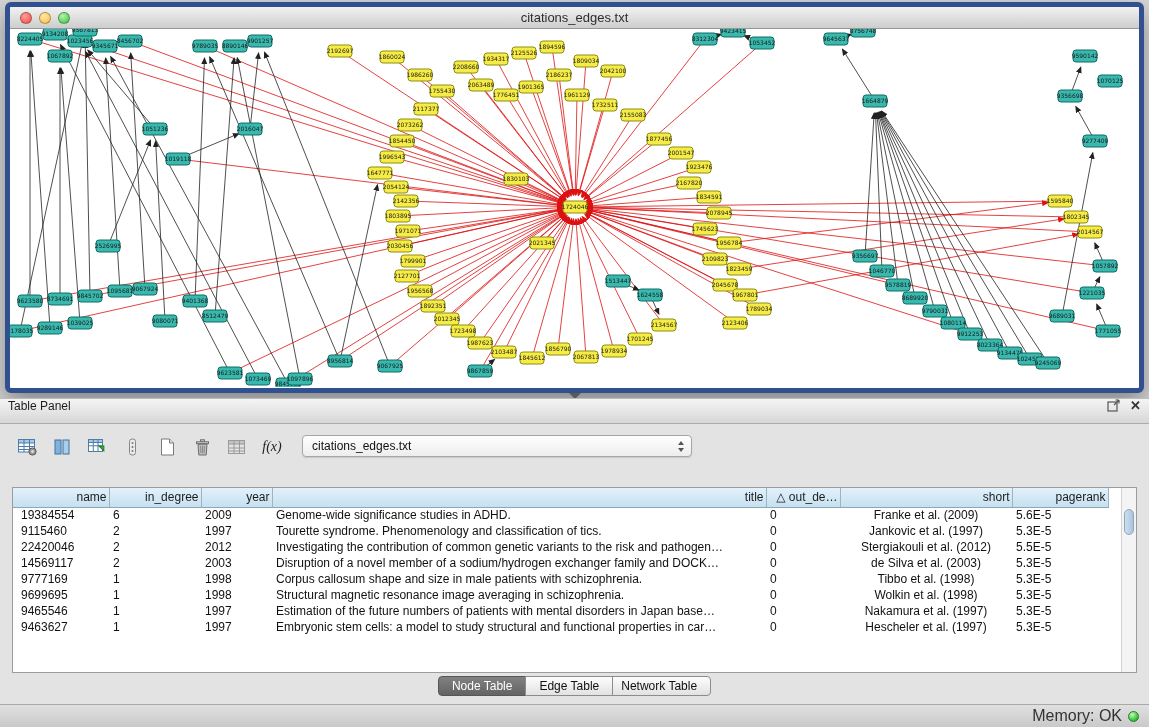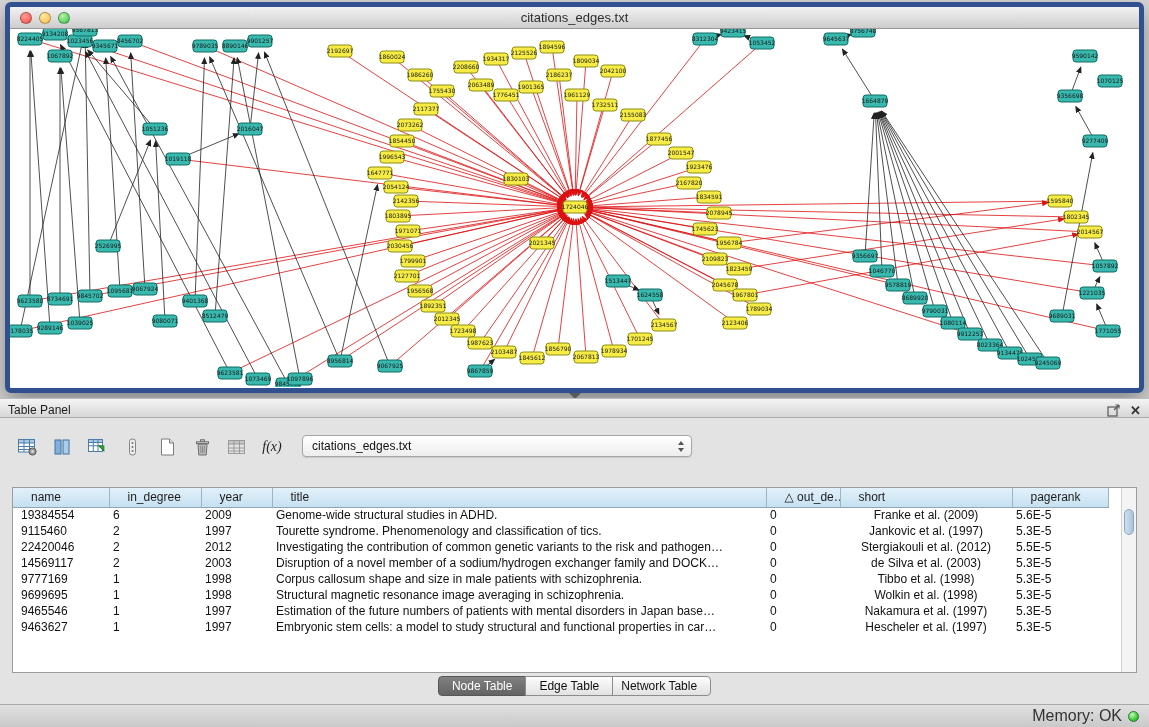--- a/index.html
+++ b/index.html
@@ -35,22 +35,22 @@
     border-left:6px solid transparent; border-right:6px solid transparent;
     border-top:6px solid #5a5a5a;
   }
 
   
   .table-panel {
     position:absolute; left:0; top:398px; width:1149px; height:329px;
     background:#e3e3e3; border-top:1px solid #bdbdbd;
   }
   .panel-header {
-    height:19px; background:linear-gradient(#f4f4f4,#d7d7d7);
-    border-bottom:1px solid #ababab; display:flex; align-items:flex-end;
+    height:25px; background:linear-gradient(#f4f4f4,#d7d7d7);
+    border-bottom:1px solid #ababab; display:flex; align-items:flex-start;
     padding:0 8px; font-size:12px; color:#1d1d1d;
   }
   .panel-header .spacer { flex:1; }
   .panel-actions { display:flex; align-items:center; gap:10px; }
   .float-btn { width:13px; height:13px; display:inline-flex; }
   .close-btn { font-size:13px; font-weight:bold; color:#333; line-height:13px; cursor:default; }
 
   .toolbar {
     position:absolute; left:14px; top:36px; height:26px;
     display:flex; gap:9px;
@@ -68,21 +68,21 @@
 
   .table-wrap {
     position:absolute; left:12px; top:88px; width:1125px; height:186px;
     background:#fff; border:1px solid #9c9c9c; overflow:hidden;
   }
   table { border-collapse:collapse; table-layout:fixed; width:1095px; font-size:12px; }
   thead th {
     height:19px; font-weight:normal; font-size:12px; color:#1c1c1c;
     background:linear-gradient(#e2f1fb,#c6e0f0);
     border-right:1px solid #9db4c3; border-bottom:1px solid #8ea7b7;
-    text-align:left; padding:0 18px; white-space:nowrap; overflow:hidden;
+    text-align:right; padding:0 2px; white-space:nowrap; overflow:hidden;
   }
   tbody td {
     height:16px; padding:0 4px; white-space:nowrap; overflow:hidden;
     color:#111; border:none;
   }
   tbody td:first-child { padding-left:8px; }
   tbody td:nth-child(6) { text-align:center; }
 
   .vscroll {
     position:absolute; right:0; top:0; bottom:0; width:15px;
@@ -866,21 +866,21 @@
             <th>△ out_de…</th>
             <th>short</th>
             <th>pagerank</th>
           </tr>
         </thead>
       <tbody id="tbody">
           <tr>
             <td>19384554</td>
             <td>6</td>
             <td>2009</td>
-            <td>Genome-wide structural studies in ADHD.</td>
+            <td>Genome-wide significance studies in ADHD.</td>
             <td>0</td>
             <td>Franke et al. (2009)</td>
             <td>5.6E-5</td>
           </tr>
           <tr>
             <td>9115460</td>
             <td>2</td>
             <td>1997</td>
             <td>Tourette syndrome. Phenomenology and classification of tics.</td>
             <td>0</td>

